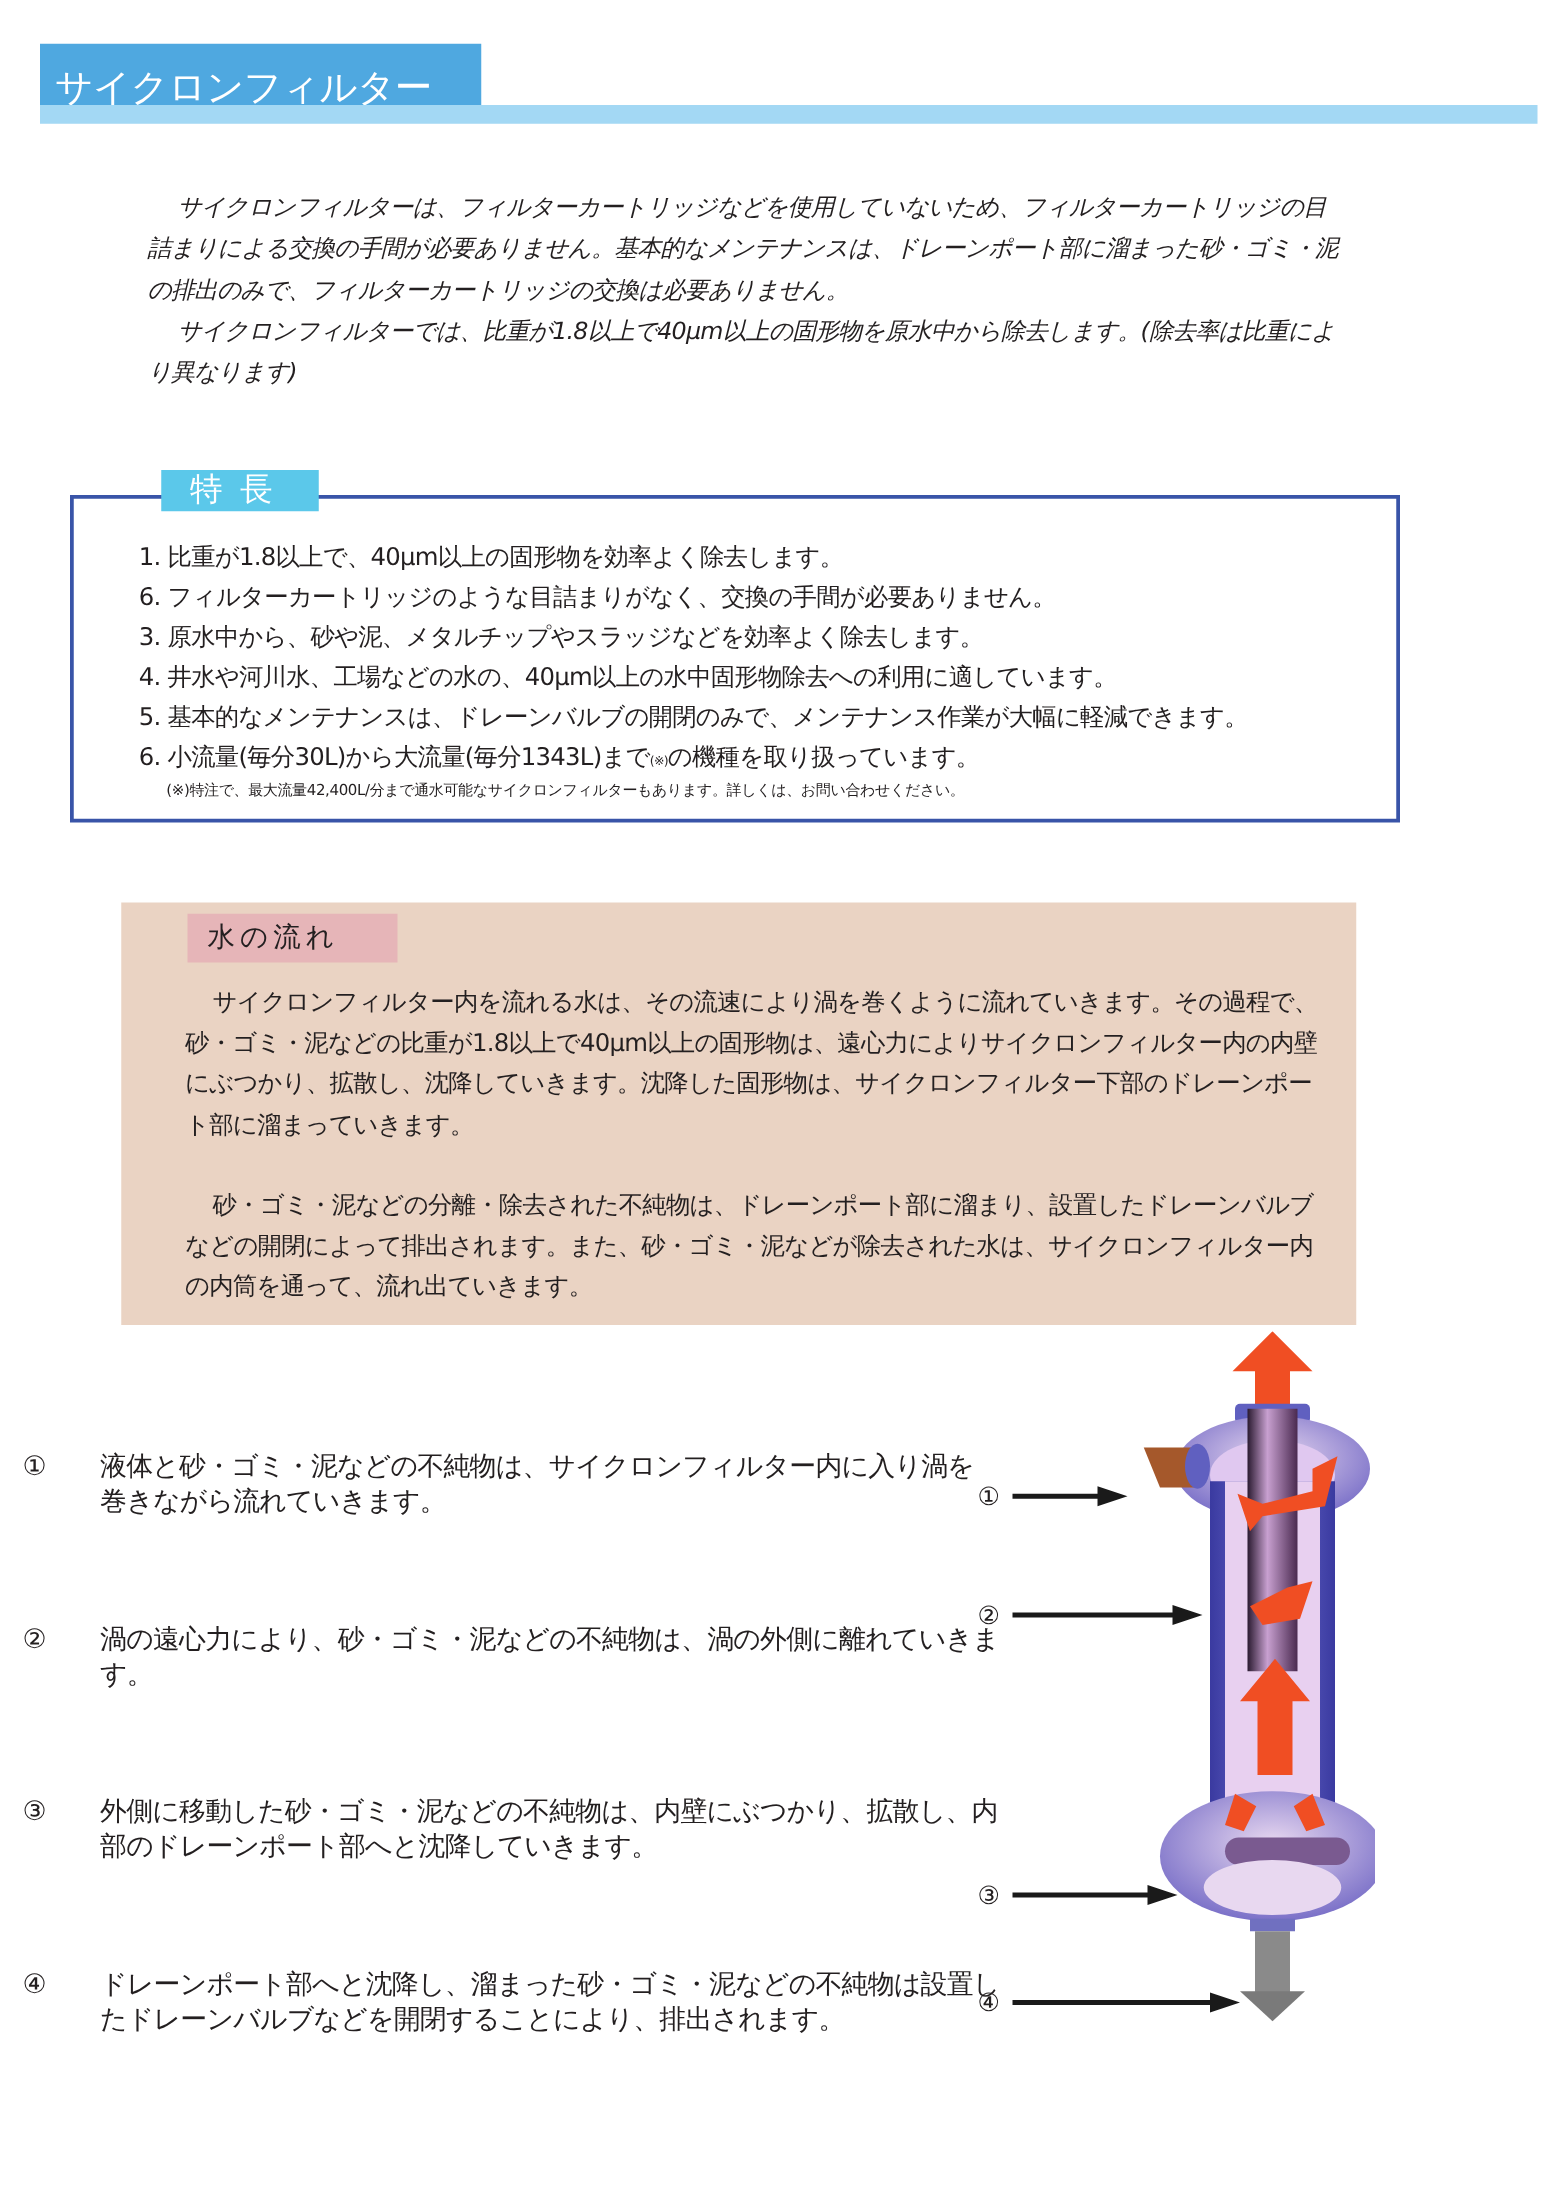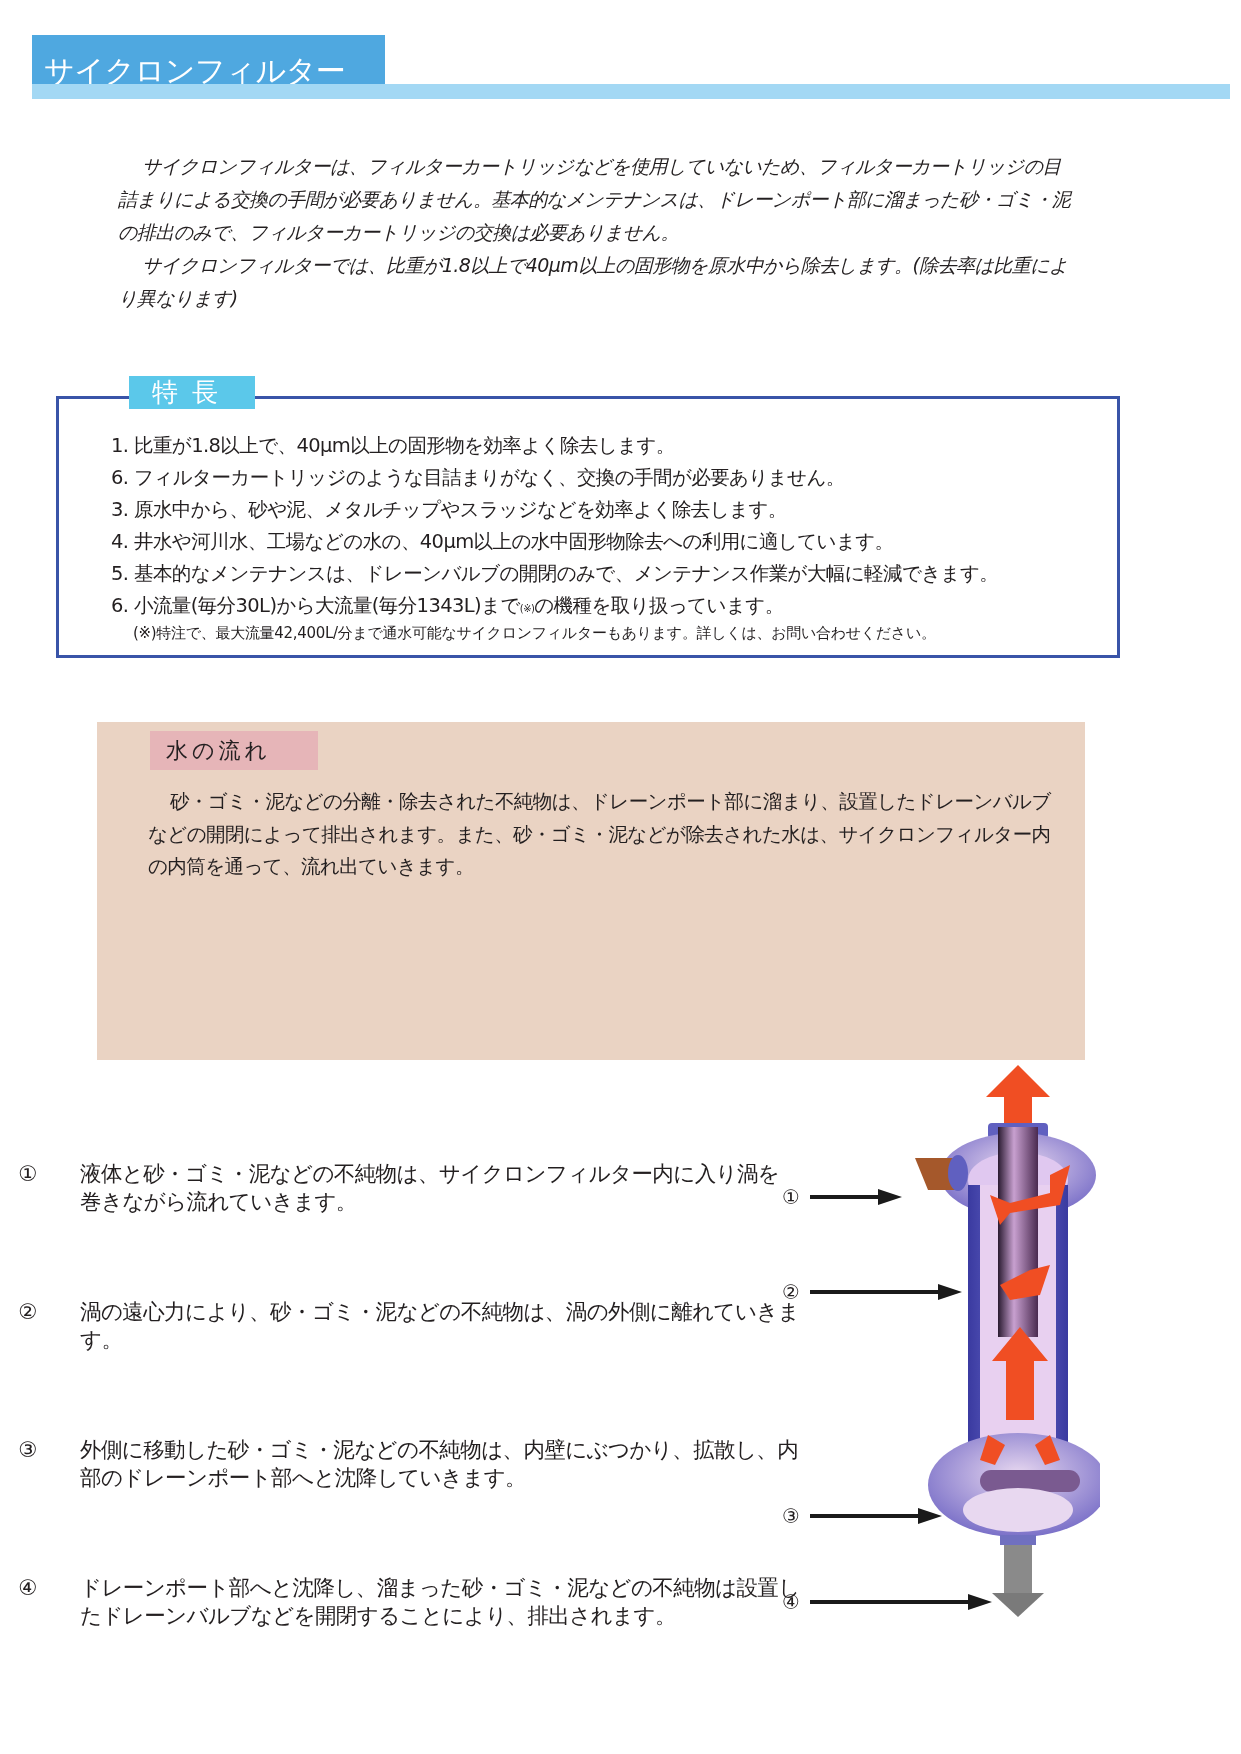--- a/index.html
+++ b/index.html
@@ -14,21 +14,21 @@
 
   
   .intro { left: 118px; top: 150px; width: 960px; font-size: 19px; line-height: 33px; letter-spacing: -0.6px; }
   .intro p { margin: 0; text-indent: 24px; font-style: italic; }
 
   
   .feat-box { left: 56px; top: 396px; width: 1064px; height: 262px; border: 3px solid #3954a8; box-sizing: border-box; }
   .feat-label { left: 97px; top: 376px; width: 126px; height: 33px; background: #5bc8ea; color: #fff; font-size: 26px; line-height: 33px; text-align: center; letter-spacing: 14px; margin-left: 32px; }
   .feat-list { left: 111px; top: 430px; width: 1010px; font-size: 19.5px; line-height: 32px; letter-spacing: -0.6px; }
   .feat-list div { white-space: nowrap; }
-  .feat-note { left: 133px; top: 624px; font-size: 15px; color: #231f20; white-space: nowrap; letter-spacing: -0.3px; }
+  .feat-note { left: 133px; top: 624px; font-size: 12px; color: #231f20; white-space: nowrap; letter-spacing: -0.3px; }
   .feat-sup { font-size: 10px; vertical-align: baseline; }
 
   
   .flow-box { left: 97px; top: 722px; width: 988px; height: 338px; background: #ead3c3; }
   .flow-label { left: 119px; top: 731px; width: 168px; height: 39px; background: #e6b5b8; font-size: 22px; line-height: 39px; letter-spacing: 4px; text-indent: 16px; margin-left: 31px; }
   .flow-text { left: 148px; top: 786px; width: 920px; font-size: 19.5px; line-height: 32.5px; letter-spacing: -0.6px; }
   .flow-text p { margin: 0 0 32px 0; text-indent: 22px; }
 
   
   .step { left: 18px; width: 760px; font-size: 21.5px; line-height: 28px; letter-spacing: -0.6px; }
@@ -63,20 +63,21 @@
   <div>3. 原水中から、砂や泥、メタルチップやスラッジなどを効率よく除去します。</div>
   <div>4. 井水や河川水、工場などの水の、40μm以上の水中固形物除去への利用に適しています。</div>
   <div>5. 基本的なメンテナンスは、ドレーンバルブの開閉のみで、メンテナンス作業が大幅に軽減できます。</div>
   <div><span>6. 小流量(毎分30L)から大流量(毎分1343L)まで</span><span class="feat-sup">(※)</span><span>の機種を取り扱っています。</span></div>
 </div>
 <div class="abs feat-note">(※)特注で、最大流量42,400L/分まで通水可能なサイクロンフィルターもあります。詳しくは、お問い合わせください。</div>
 
 <div class="abs flow-box"></div>
 <div class="abs flow-label">水の流れ</div>
 <div class="abs flow-text">
+  <p>サイクロンフィルター内を流れる水は、その流速により渦を巻くように流れていきます。その過程で、砂・ゴミ・泥などの比重が1.8以上で40μm以上の固形物は、遠心力によりサイクロンフィルター内の内壁にぶつかり、拡散し、沈降していきます。沈降した固形物は、サイクロンフィルター下部のドレーンポート部に溜まっていきます。</p>
   <p>砂・ゴミ・泥などの分離・除去された不純物は、ドレーンポート部に溜まり、設置したドレーンバルブなどの開閉によって排出されます。また、砂・ゴミ・泥などが除去された水は、サイクロンフィルター内の内筒を通って、流れ出ていきます。</p>
 </div>
 
 <div class="abs step" style="top:1160px;height:60px;">
   <span class="num">①</span>
   <span class="txt">液体と砂・ゴミ・泥などの不純物は、サイクロンフィルター内に入り渦を巻きながら流れていきます。</span>
 </div>
 <div class="abs step" style="top:1298px;height:60px;">
   <span class="num">②</span>
   <span class="txt">渦の遠心力により、砂・ゴミ・泥などの不純物は、渦の外側に離れていきます。</span>

